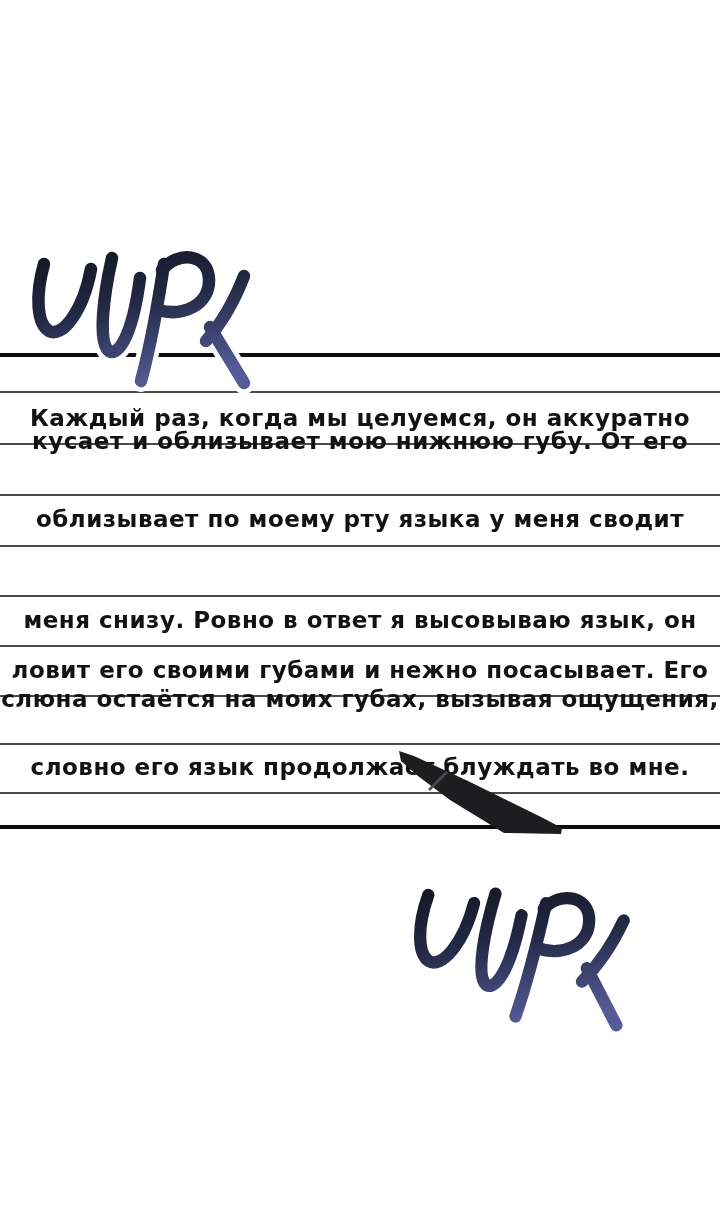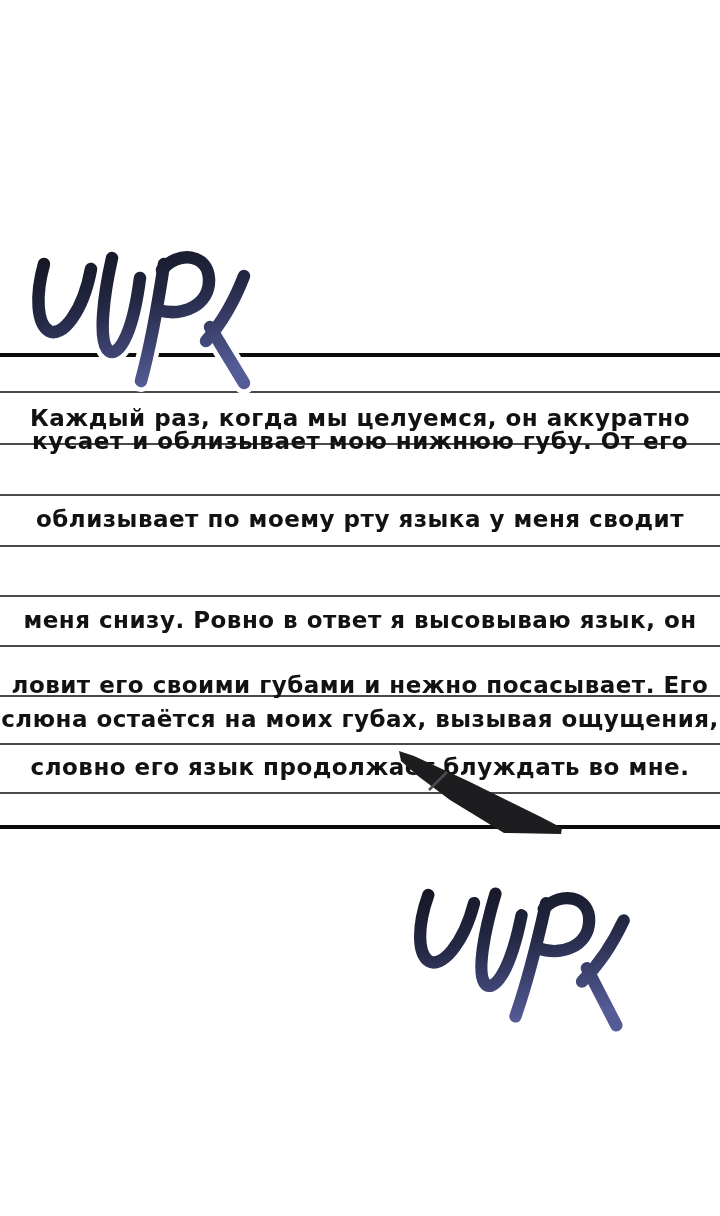--- a/index.html
+++ b/index.html
@@ -86,22 +86,22 @@
 
   <svg class="sfx sfx-top" viewBox="0 0 240 150" role="img" aria-label="ЧИРК">
     <use class="halo" href="#chirk-glyphs"></use>
     <use class="ink" href="#chirk-glyphs"></use>
   </svg>
 
   <div class="note-row" style="top:397px">Каждый раз, когда мы целуемся, он аккуратно</div>
   <div class="note-row" style="top:420px">кусает и облизывает мою нижнюю губу. От его</div>
   <div class="note-row" style="top:498px">облизывает по моему рту языка у меня сводит</div>
   <div class="note-row" style="top:599px">меня снизу. Ровно в ответ я высовываю язык, он</div>
-  <div class="note-row" style="top:664px">ловит его своими губами и нежно посасывает. Его</div>
-  <div class="note-row" style="top:698px">слюна остаётся на моих губах, вызывая ощущения,</div>
+  <div class="note-row" style="top:649px">ловит его своими губами и нежно посасывает. Его</div>
+  <div class="note-row" style="top:678px">слюна остаётся на моих губах, вызывая ощущения,</div>
   <div class="note-row" style="top:746px">словно его язык продолжает блуждать во мне.</div>
 
   <svg class="pen" viewBox="0 0 180 95" role="img" aria-label="pen nib">
     <polygon points="9,6 24,11 78,36 151,72 172,83 171,89 114,88 60,55 28,31 11,16" fill="#1d1d1f"></polygon>
     <line x1="57" y1="27" x2="39" y2="45" stroke="#4d4d4f" stroke-width="2.5"></line>
   </svg>
 
   <svg class="sfx sfx-bottom" viewBox="0 0 240 150" role="img" aria-label="ЧИРК">
     <use class="halo" href="#chirk-glyphs"></use>
     <use class="ink" href="#chirk-glyphs"></use>

